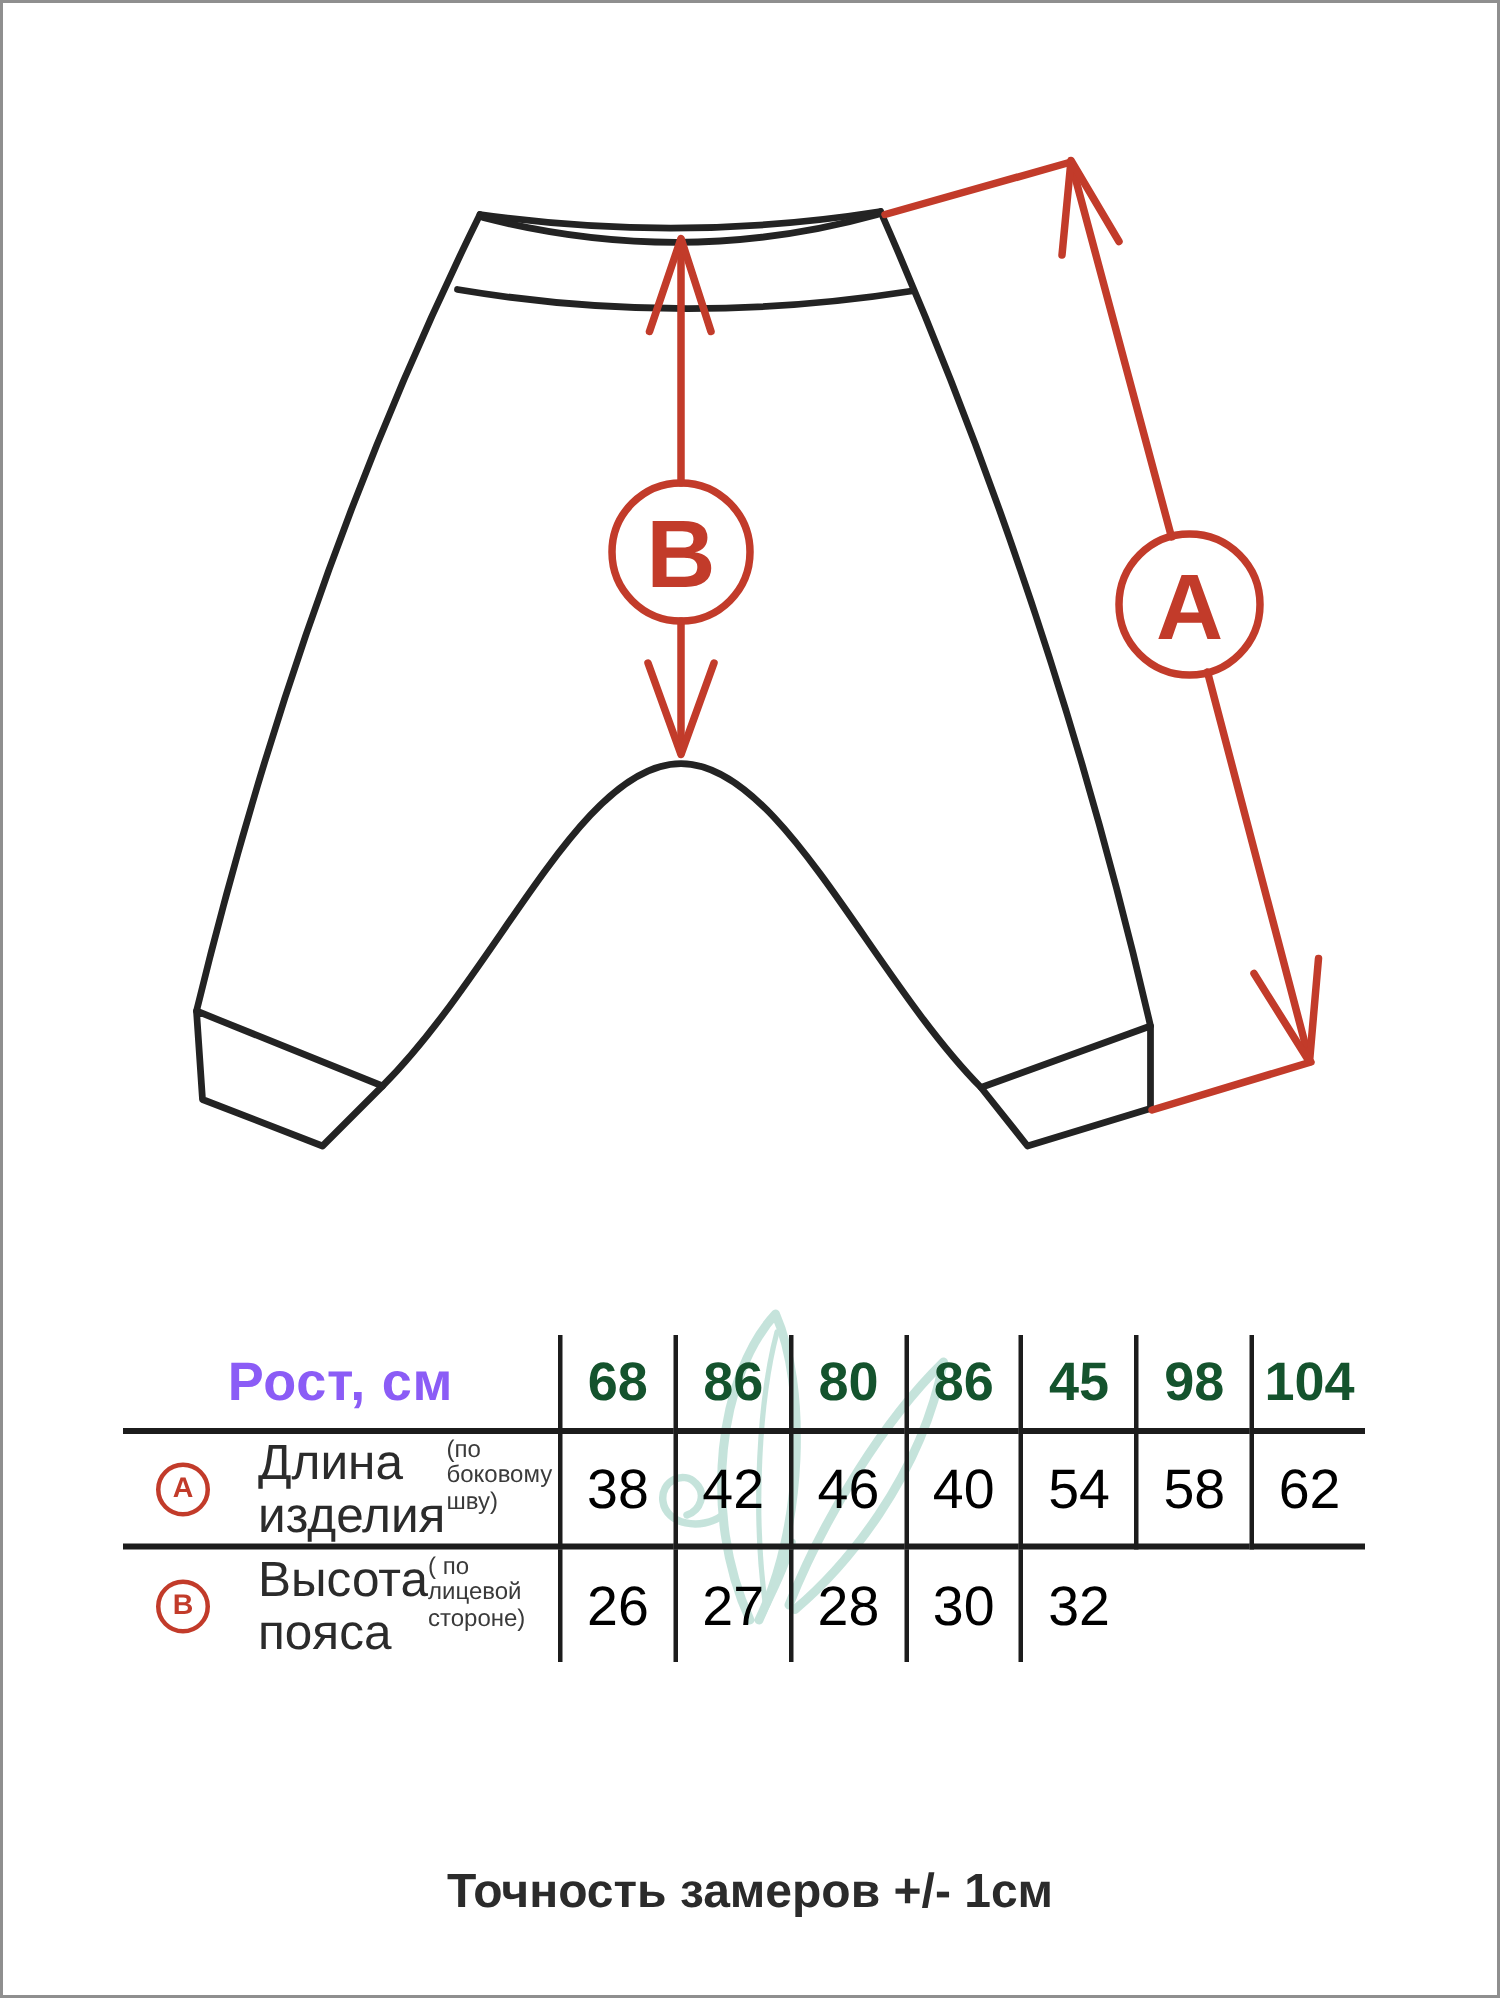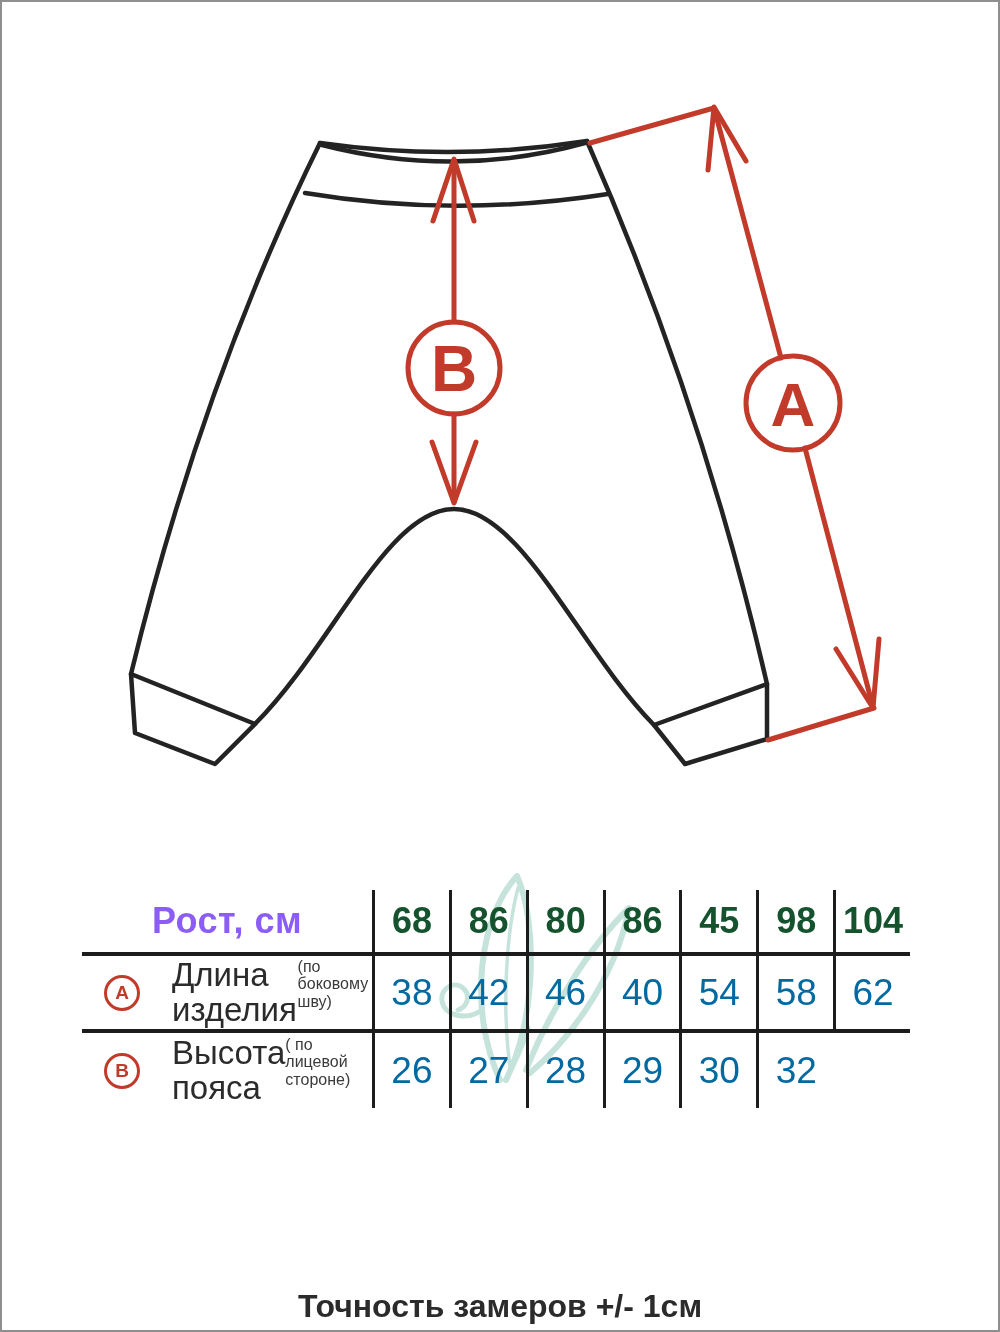--- a/index.html
+++ b/index.html
@@ -20,34 +20,34 @@
     position:absolute;left:80px;top:888px;width:828px;z-index:2;
     display:grid;
     grid-template-columns:290px repeat(7,1fr);
     grid-template-rows:66px 77px 75px;
   }
   .cell{display:flex;align-items:center;justify-content:center;}
   .vline{border-left:3px solid #1c1c1c;}
   .hline{border-bottom:4px solid #1c1c1c;}
   .header-label{font-size:36px;font-weight:bold;color:#8b5cf6;letter-spacing:.5px;}
   .size-head{font-size:36px;font-weight:bold;color:#14532d;}
-  .value-cell{font-size:37px;color:#0369a1;}
+  .value-cell{font-size:37px;color:#000000;}
   .label-cell{justify-content:flex-start;}
   .badge{
     width:30px;height:30px;flex:none;box-sizing:content-box;
     margin-left:22px;
     border:3.5px solid #c23b2a;border-radius:50%;
     color:#c23b2a;font-weight:bold;font-size:19px;
     display:flex;align-items:center;justify-content:center;
   }
   .label-text{margin-left:32px;display:flex;flex-direction:row;}
   .label-main{font-size:33px;color:#2b2b2b;line-height:1.06;}
   .label-sub{font-size:16px;color:#3a3a3a;line-height:1.1;}
   .footer-note{
-    position:absolute;left:0;top:1286px;width:100%;z-index:2;
+    position:absolute;left:0;top:1240px;width:100%;z-index:2;
     text-align:center;font-size:32px;font-weight:bold;color:#2b2b2b;
   }
 </style>
 </head>
 <body>
 
 <div class="page">
 
   <svg class="diagram-svg" width="1000" height="860" viewBox="0 0 1000 860">
     <g fill="none" stroke="#232323" stroke-width="4.5" stroke-linecap="round" stroke-linejoin="round">
@@ -121,20 +121,19 @@
     <div class="cell label-cell">
       <div class="badge">B</div>
       <div class="label-text">
         <span class="label-main">Высота пояса</span>
         <span class="label-sub">( по лицевой стороне)</span>
       </div>
     </div>
     <div class="cell vline value-cell">26</div>
     <div class="cell vline value-cell">27</div>
     <div class="cell vline value-cell">28</div>
-    <div class="cell vline value-cell">29</div>
     <div class="cell vline value-cell">30</div>
     <div class="cell vline value-cell">32</div>
   </div>
 
   <div class="footer-note">Точность замеров +/- 1см</div>
 
 </div>
 
 </body></html>

